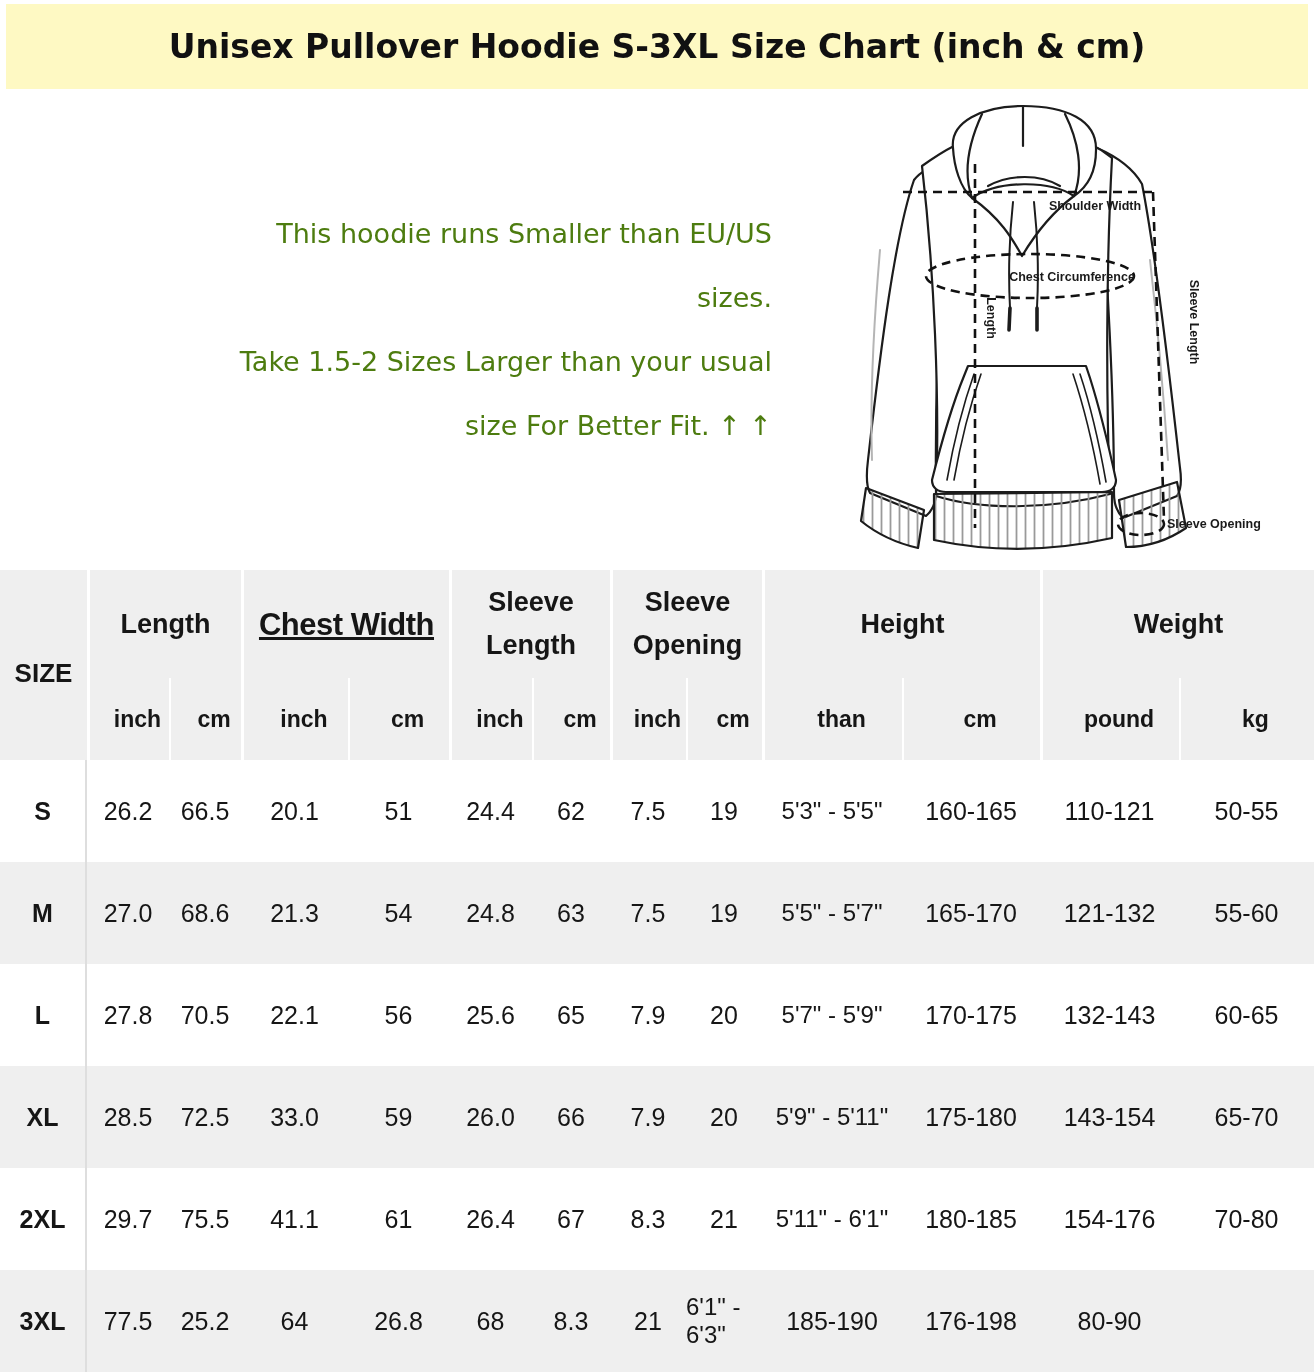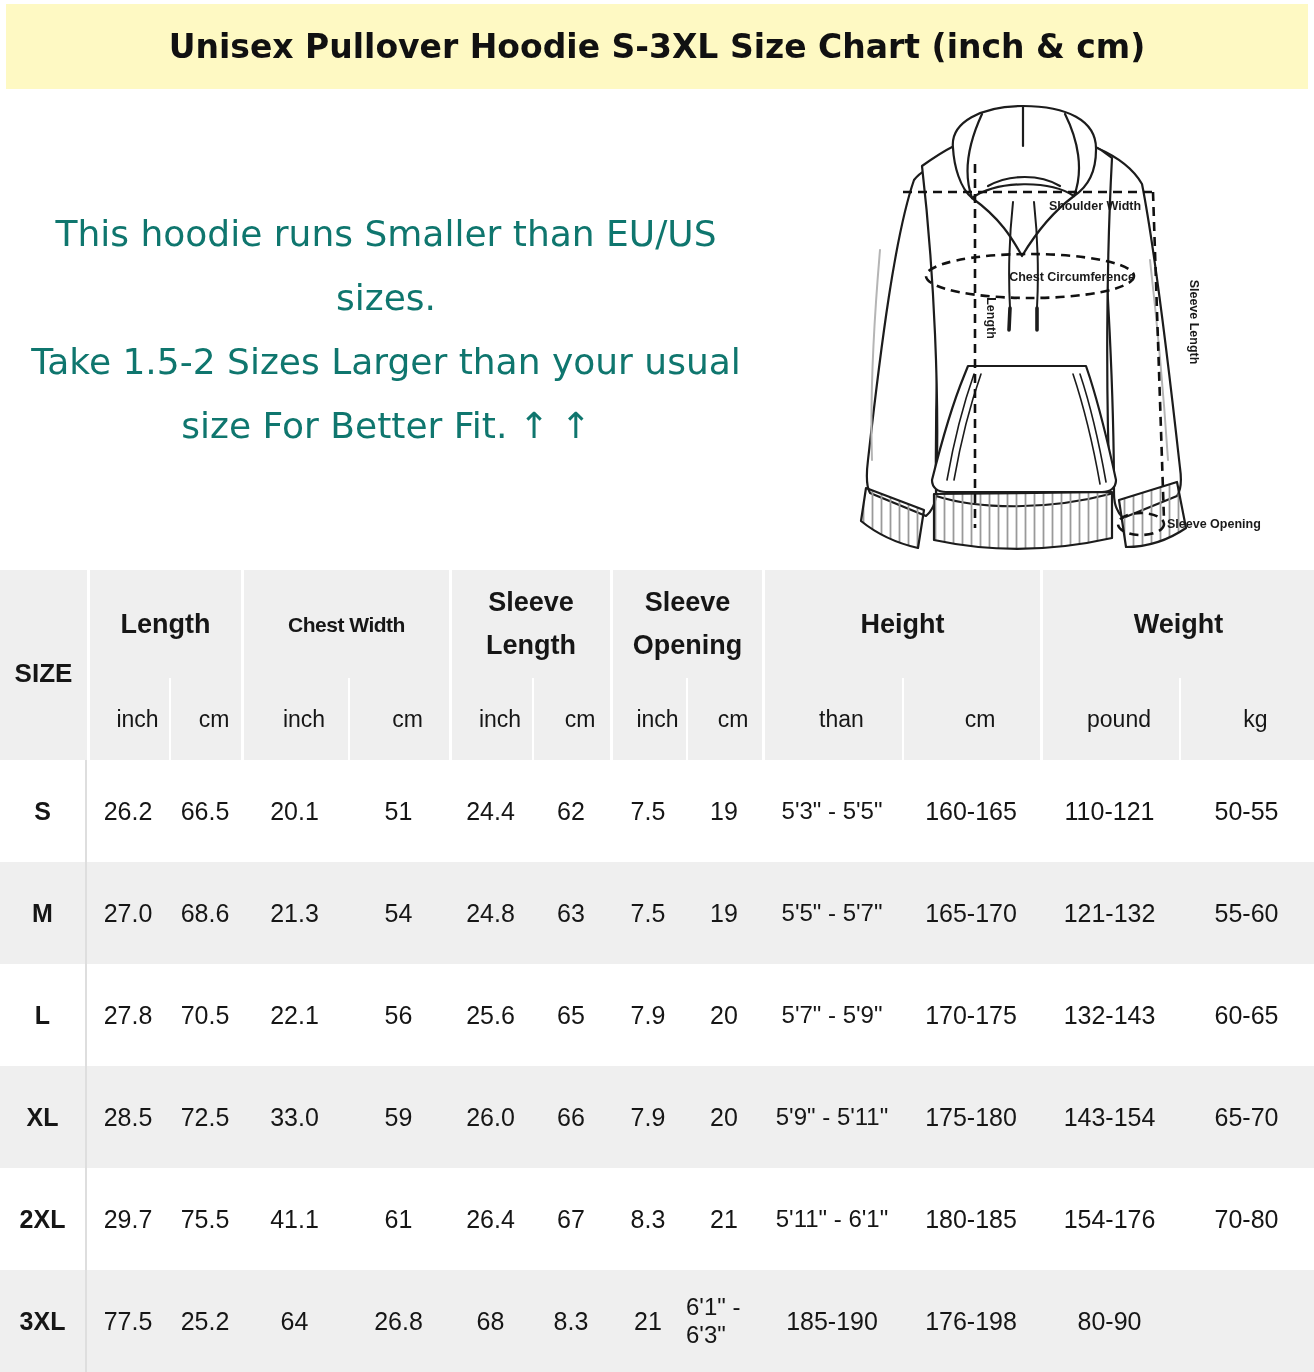--- a/index.html
+++ b/index.html
@@ -5,39 +5,39 @@
   html,body{margin:0;padding:0;background:#ffffff;}
   #page{position:relative;width:1314px;height:1372px;background:#ffffff;overflow:hidden;
         font-family:"Liberation Sans",sans-serif;color:#161616;}
 
   
   .banner{position:absolute;left:6px;top:4px;width:1302px;height:85px;background:#fef9c3;}
   .banner .ttl{width:100%;height:100%;display:flex;align-items:center;justify-content:center;
         font-family:"DejaVu Sans",sans-serif;font-weight:700;font-size:33px;color:#111;}
 
   
-  .notice{position:absolute;left:0;top:202px;width:772px;text-align:center;
-        font-family:"DejaVu Sans",sans-serif;font-size:36px;line-height:64px;color:#0f766e;}
+  .notice{position:absolute;left:0;top:202px;width:772px;text-align:right;
+        font-family:"DejaVu Sans",sans-serif;font-size:27px;line-height:64px;color:#4d7c0f;}
 
   
   .diagram{position:absolute;left:850px;top:100px;width:464px;height:460px;}
   .diagram text{font-family:"Liberation Sans",sans-serif;font-weight:700;fill:#1a1a1a;}
 
   
   .table{position:absolute;left:0;top:570px;width:1314px;}
   .cols13{display:grid;grid-template-columns:87px 82px 72px 107px 101px 83px 78px 76px 76px 140px 138px 139px 135px;}
   .colsG{display:grid;grid-template-columns:87px 154px 208px 161px 152px 278px 274px;}
   .thead{position:relative;background:#efefef;}
   .hrow1{height:108px;}
   .hrow2{height:82px;}
   .hgroup{display:flex;align-items:center;justify-content:center;text-align:center;
         font-weight:700;font-size:27px;line-height:43px;border-left:3px solid #ffffff;box-sizing:border-box;}
-  .hgroup.chest{font-size:21px;letter-spacing:-0.5px;}
+  .hgroup.chest{font-size:31px;letter-spacing:-0.5px;text-decoration:underline;}
   .hspacer{border:none;}
-  .hunit{display:flex;align-items:center;justify-content:center;font-weight:400;font-size:23px;box-sizing:border-box;padding-left:16px;}
+  .hunit{display:flex;align-items:center;justify-content:center;font-weight:700;font-size:23px;box-sizing:border-box;padding-left:16px;}
   .hunit.gstart{border-left:3px solid #ffffff;}
   .hunit.sub{border-left:2px solid #ffffff;}
   .sizeLabel{position:absolute;left:0;top:8px;width:87px;height:190px;display:flex;
         align-items:center;justify-content:center;font-weight:700;font-size:26px;}
   .trow{height:102px;}
   .trow.alt{background:#efefef;}
   .td{display:flex;align-items:center;justify-content:center;font-size:25px;box-sizing:border-box;}
   .td.size{font-weight:700;border-right:2px solid #dedede;}
   .td.ht{font-size:24px;}
 </style>

